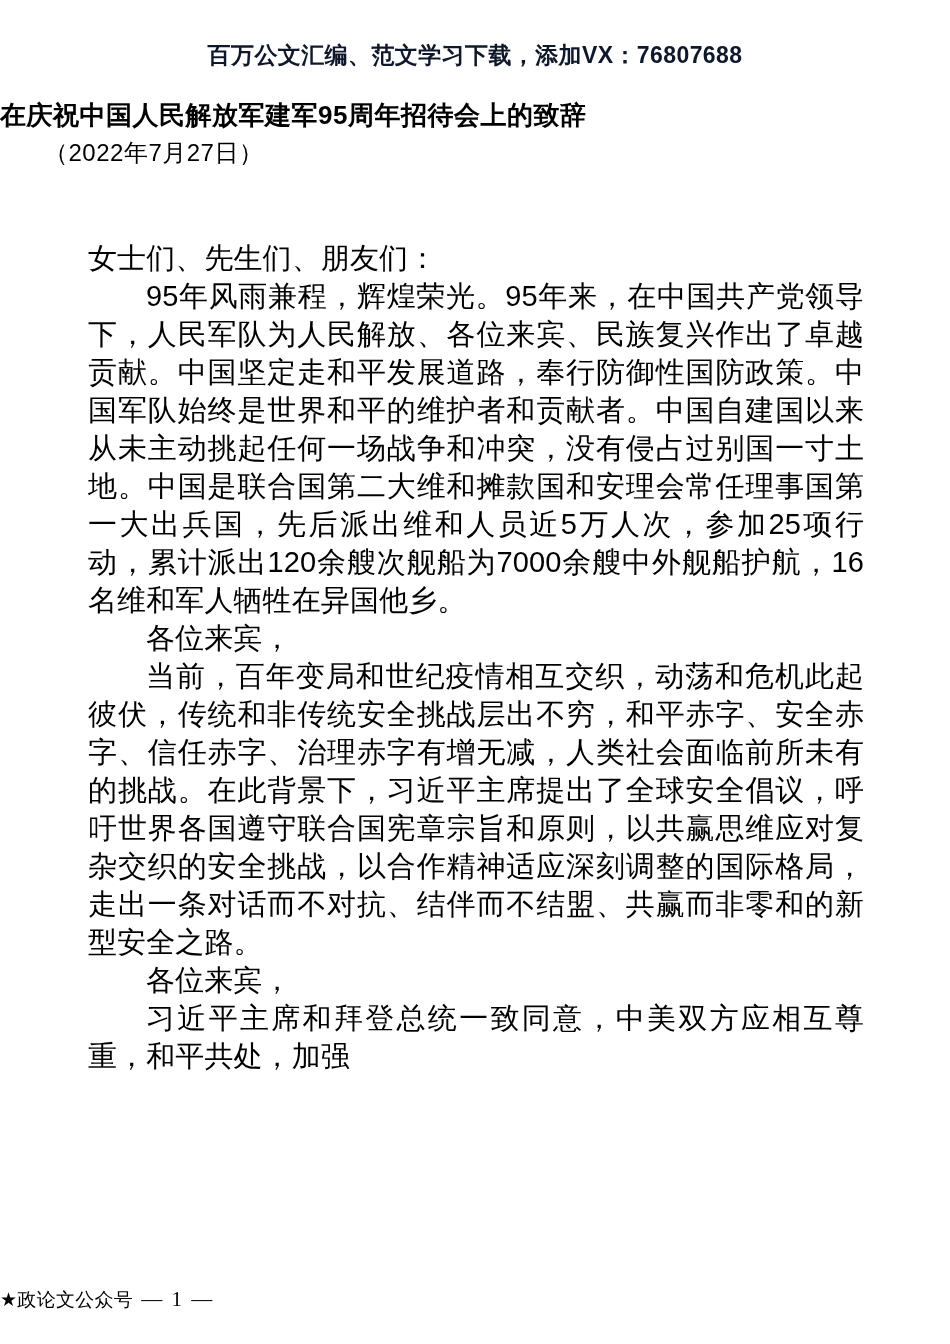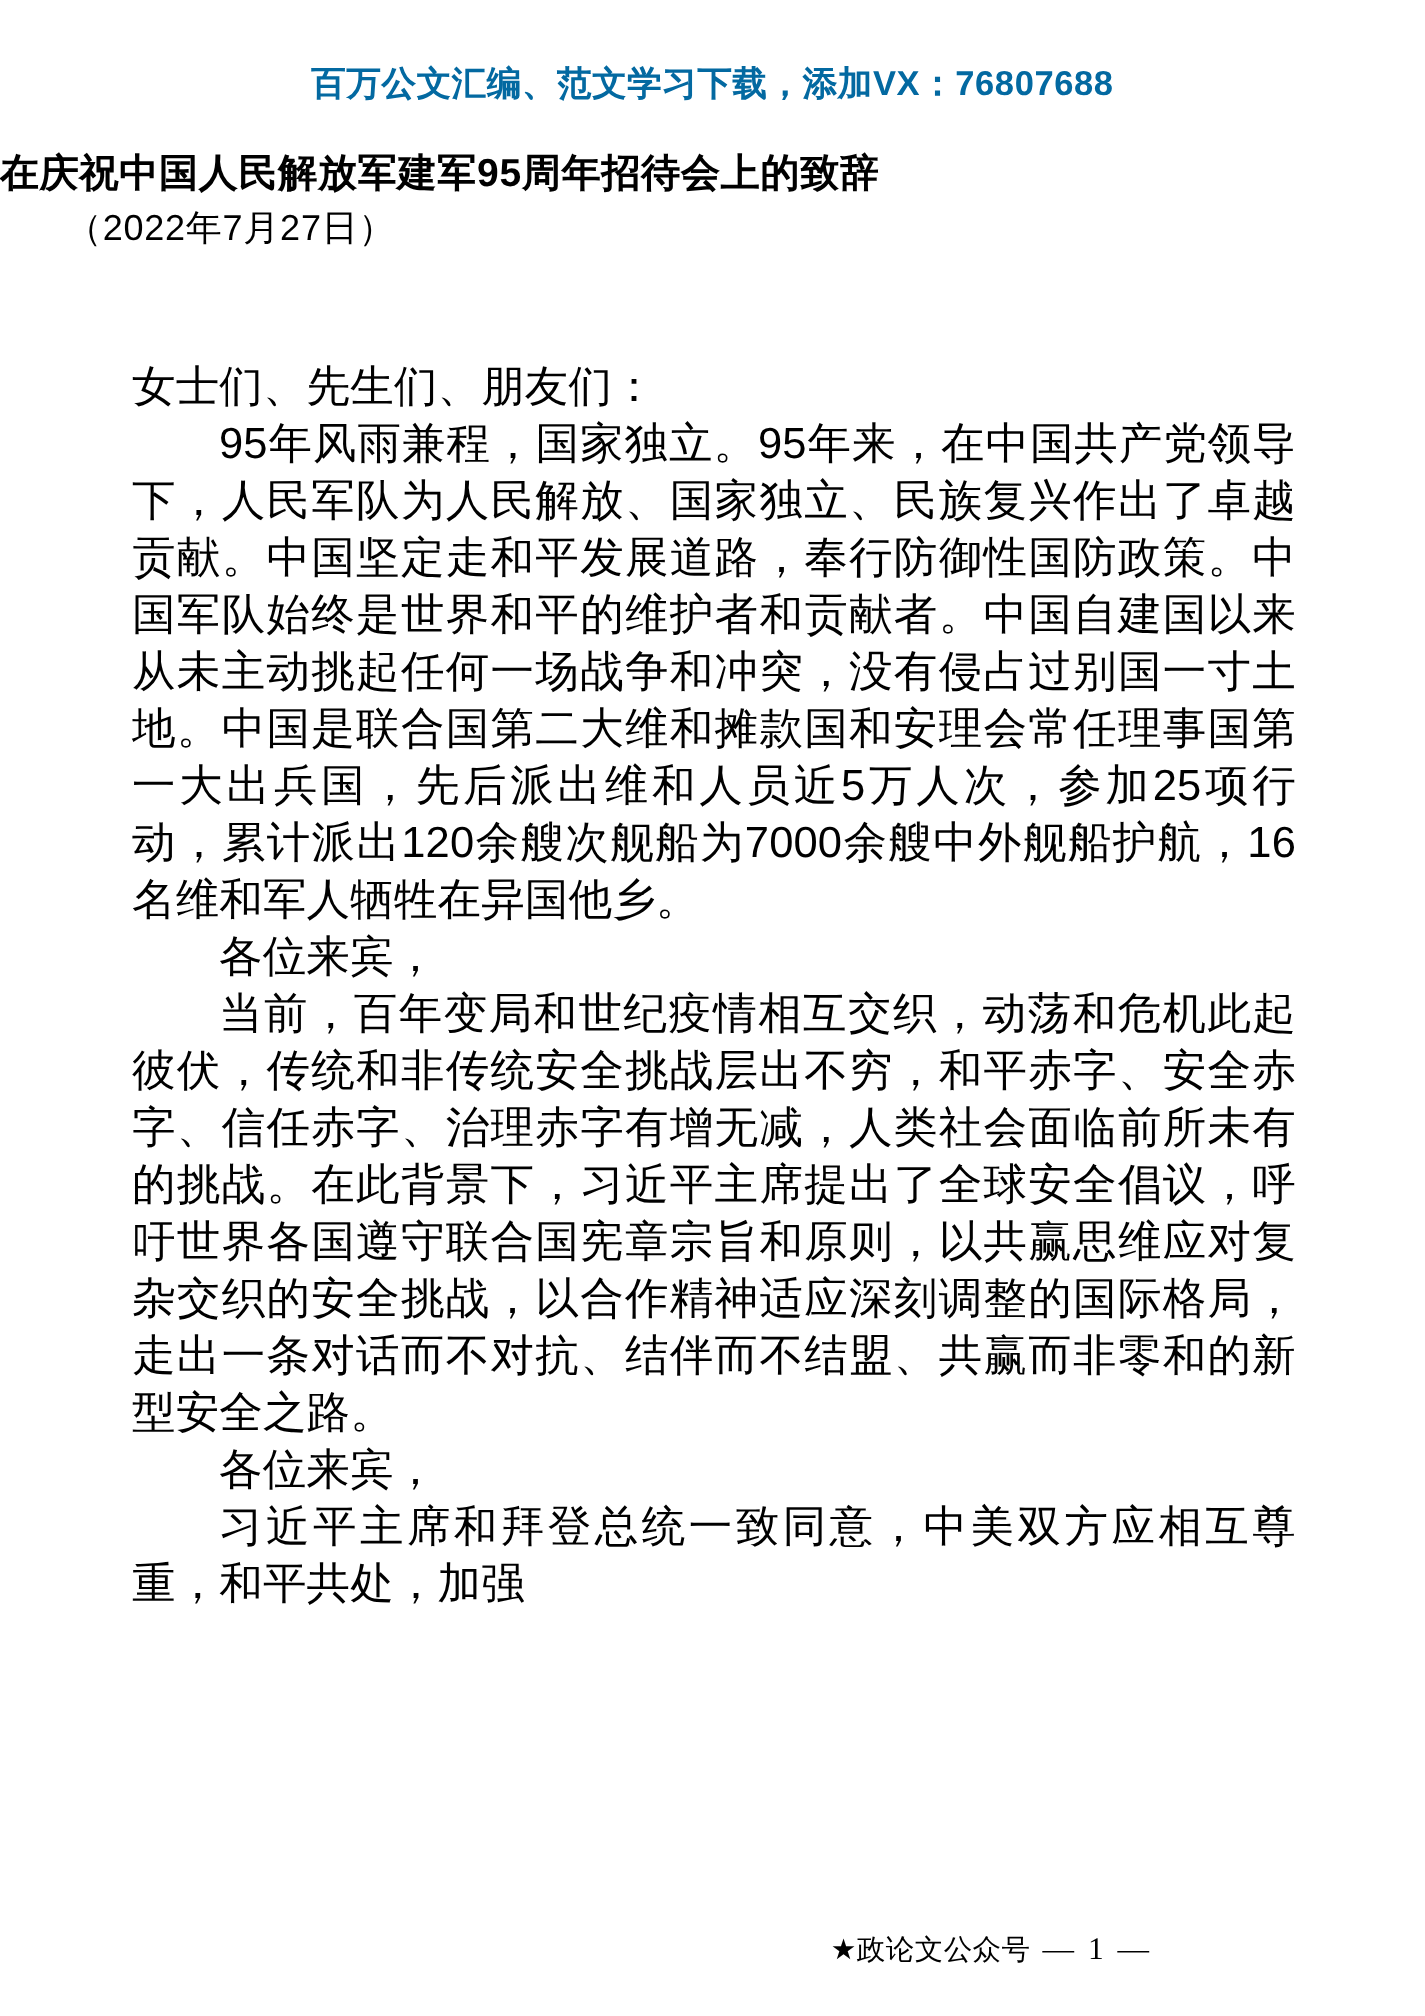--- a/index.html
+++ b/index.html
@@ -23,21 +23,21 @@
     box-sizing: border-box;
   }
 
   
   .promo-banner {
     position: absolute;
     top: 40px;
     left: 0;
     width: 950px;
     text-align: center;
-    color: #0369a1;
+    color: #0f172a;
     font-size: 23px;
     font-weight: 700;
     letter-spacing: 0.4px;
     white-space: nowrap;
   }
 
   
   .title-block {
     position: absolute;
     top: 96px;
@@ -84,21 +84,20 @@
   .para.indent {
     text-indent: 2em;
   }
 
   
   .footer {
     position: absolute;
     top: 1287px;
     left: 0;
     width: 830px;
-    text-align: right;
     padding-right: 62px;
     box-sizing: border-box;
     font-size: 20px;
     white-space: nowrap;
   }
   .footer-mark {
     font-size: 19px;
     letter-spacing: 0.3px;
   }
   .footer-page {
@@ -115,21 +114,21 @@
 
   <div class="promo-banner">百万公文汇编、范文学习下载，添加VX：76807688</div>
 
   <div class="title-block">
     <div class="doc-title">在庆祝中国人民解放军建军95周年招待会上的致辞</div>
     <div class="doc-date">（2022年7月27日）</div>
   </div>
 
   <div class="body-text" id="body-text">
       <p class="para">女士们、先生们、朋友们：</p>
-      <p class="para indent">95年风雨兼程，国家独立。95年来，在中国共产党领导下，人民军队为人民解放、国家独立、民族复兴作出了卓越贡献。中国坚定走和平发展道路，奉行防御性国防政策。中国军队始终是世界和平的维护者和贡献者。中国自建国以来从未主动挑起任何一场战争和冲突，没有侵占过别国一寸土地。中国是联合国第二大维和摊款国和安理会常任理事国第一大出兵国，先后派出维和人员近5万人次，参加25项行动，累计派出120余艘次舰船为7000余艘中外舰船护航，16名维和军人牺牲在异国他乡。</p>
+      <p class="para indent">95年风雨兼程，辉煌荣光。95年来，在中国共产党领导下，人民军队为人民解放、各位来宾、民族复兴作出了卓越贡献。中国坚定走和平发展道路，奉行防御性国防政策。中国军队始终是世界和平的维护者和贡献者。中国自建国以来从未主动挑起任何一场战争和冲突，没有侵占过别国一寸土地。中国是联合国第二大维和摊款国和安理会常任理事国第一大出兵国，先后派出维和人员近5万人次，参加25项行动，累计派出120余艘次舰船为7000余艘中外舰船护航，16名维和军人牺牲在异国他乡。</p>
       <p class="para indent">各位来宾，</p>
       <p class="para indent">当前，百年变局和世纪疫情相互交织，动荡和危机此起彼伏，传统和非传统安全挑战层出不穷，和平赤字、安全赤字、信任赤字、治理赤字有增无减，人类社会面临前所未有的挑战。在此背景下，习近平主席提出了全球安全倡议，呼吁世界各国遵守联合国宪章宗旨和原则，以共赢思维应对复杂交织的安全挑战，以合作精神适应深刻调整的国际格局，走出一条对话而不对抗、结伴而不结盟、共赢而非零和的新型安全之路。</p>
       <p class="para indent">各位来宾，</p>
       <p class="para indent">习近平主席和拜登总统一致同意，中美双方应相互尊重，和平共处，加强</p>
     </div>
 
   <div class="footer">
     <span class="footer-mark">★政论文公众号</span><span class="footer-page">— 1 —</span>
   </div>
 

